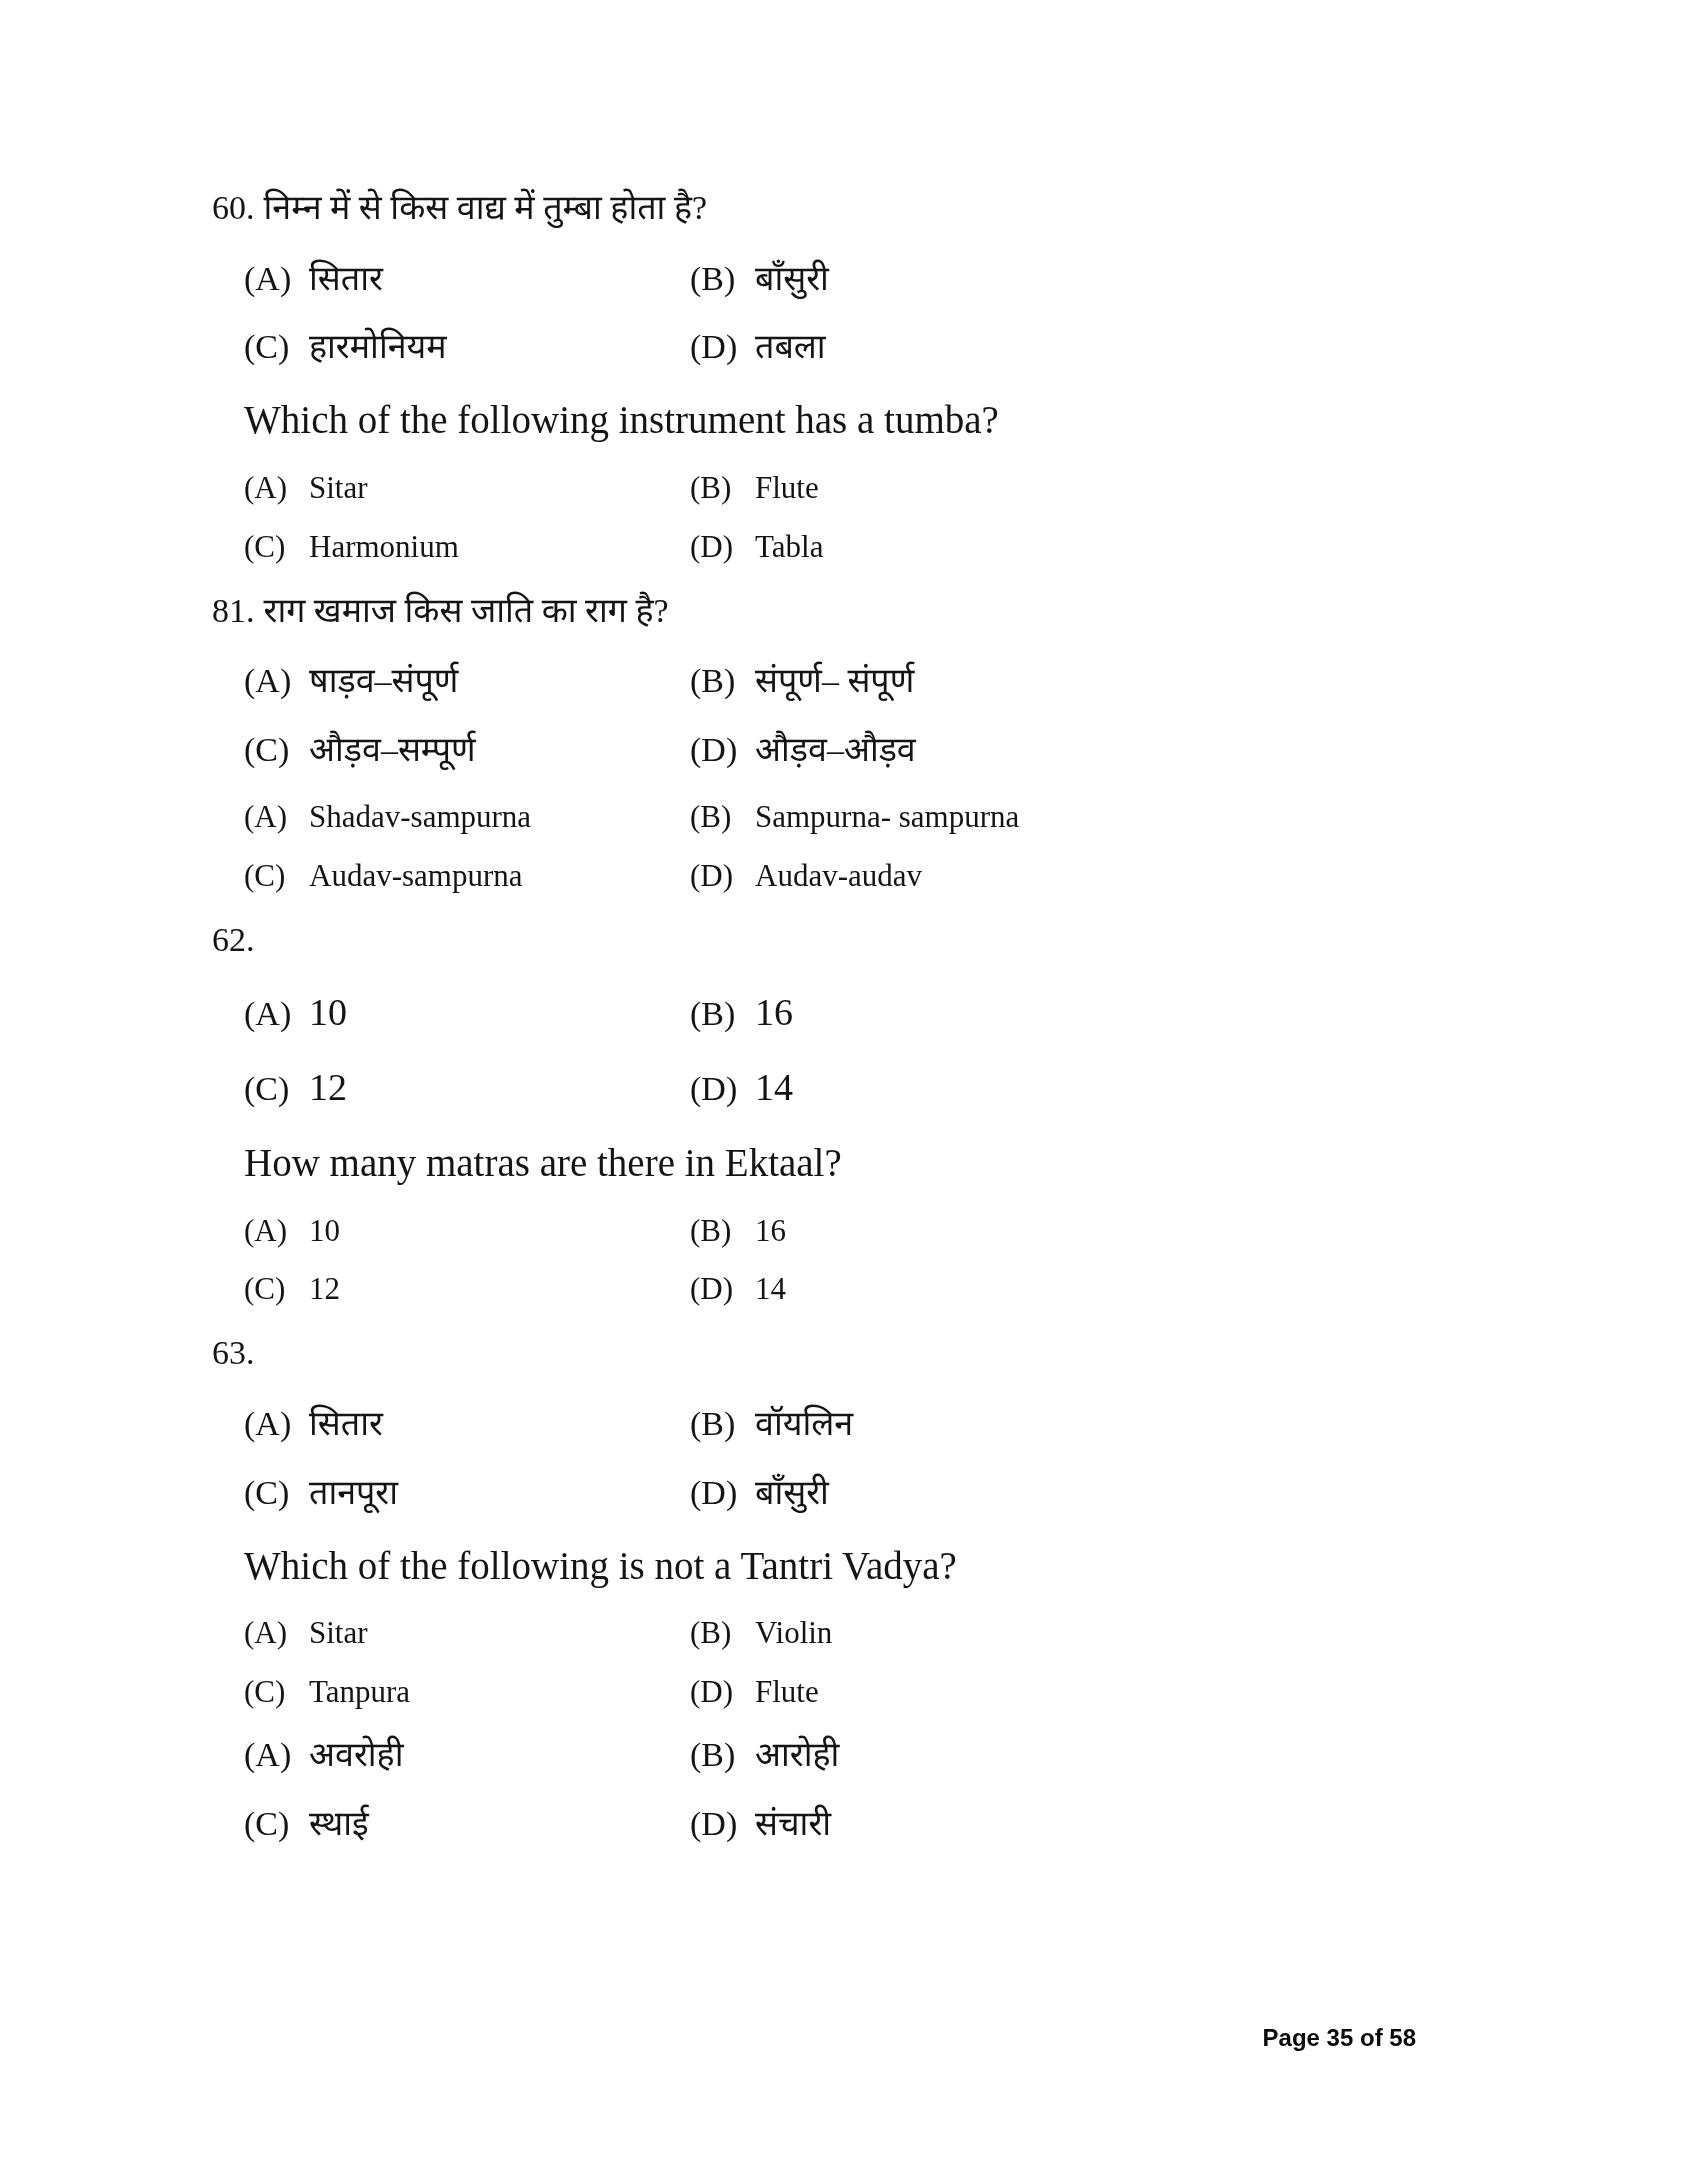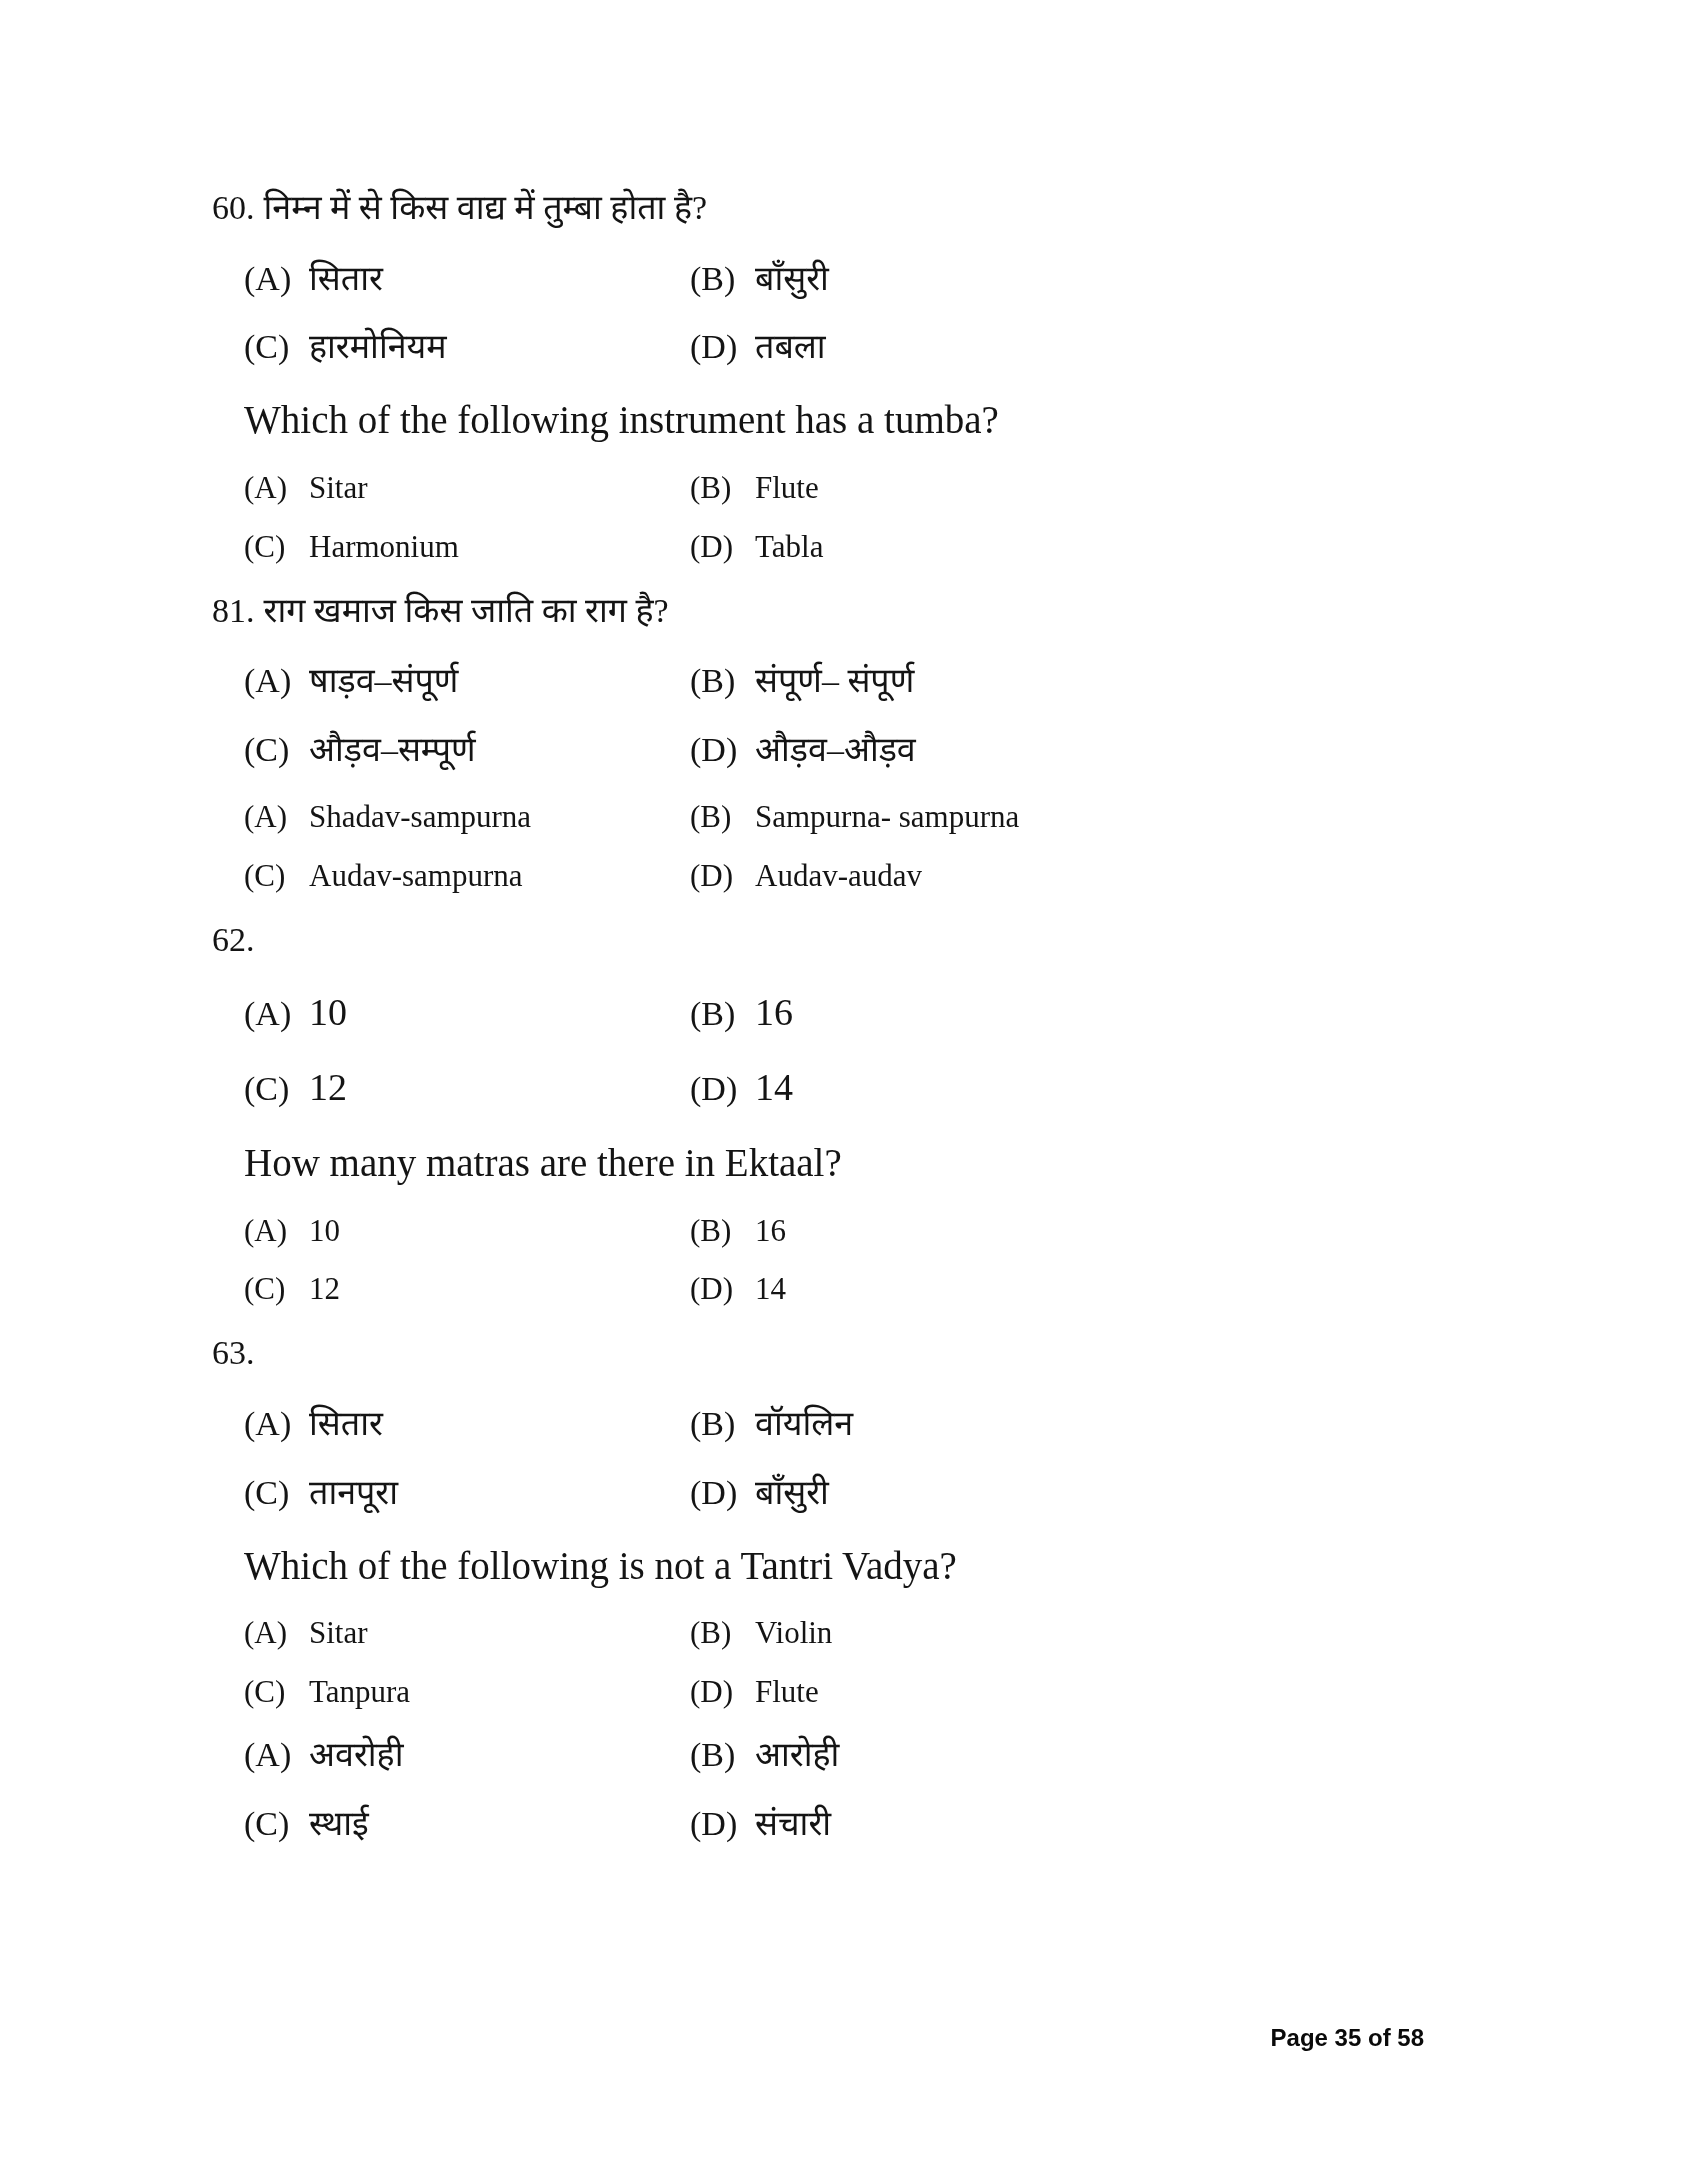--- a/index.html
+++ b/index.html
@@ -45,21 +45,21 @@
   .eng-q {
     font-size: 39px;
     line-height: 1.4;
     padding-left: 32px;
     margin-bottom: 19px;
     white-space: nowrap;
   }
   .footer {
     position: absolute;
     top: 2024px;
-    right: 259px;
+    right: 267px;
     font-family: "Liberation Sans", "DejaVu Sans", sans-serif;
     font-size: 24px;
     font-weight: 600;
     color: #0a0a0a;
   }
   .footer b { font-weight: 800; }
 </style>
 </head>
 <body>
 

